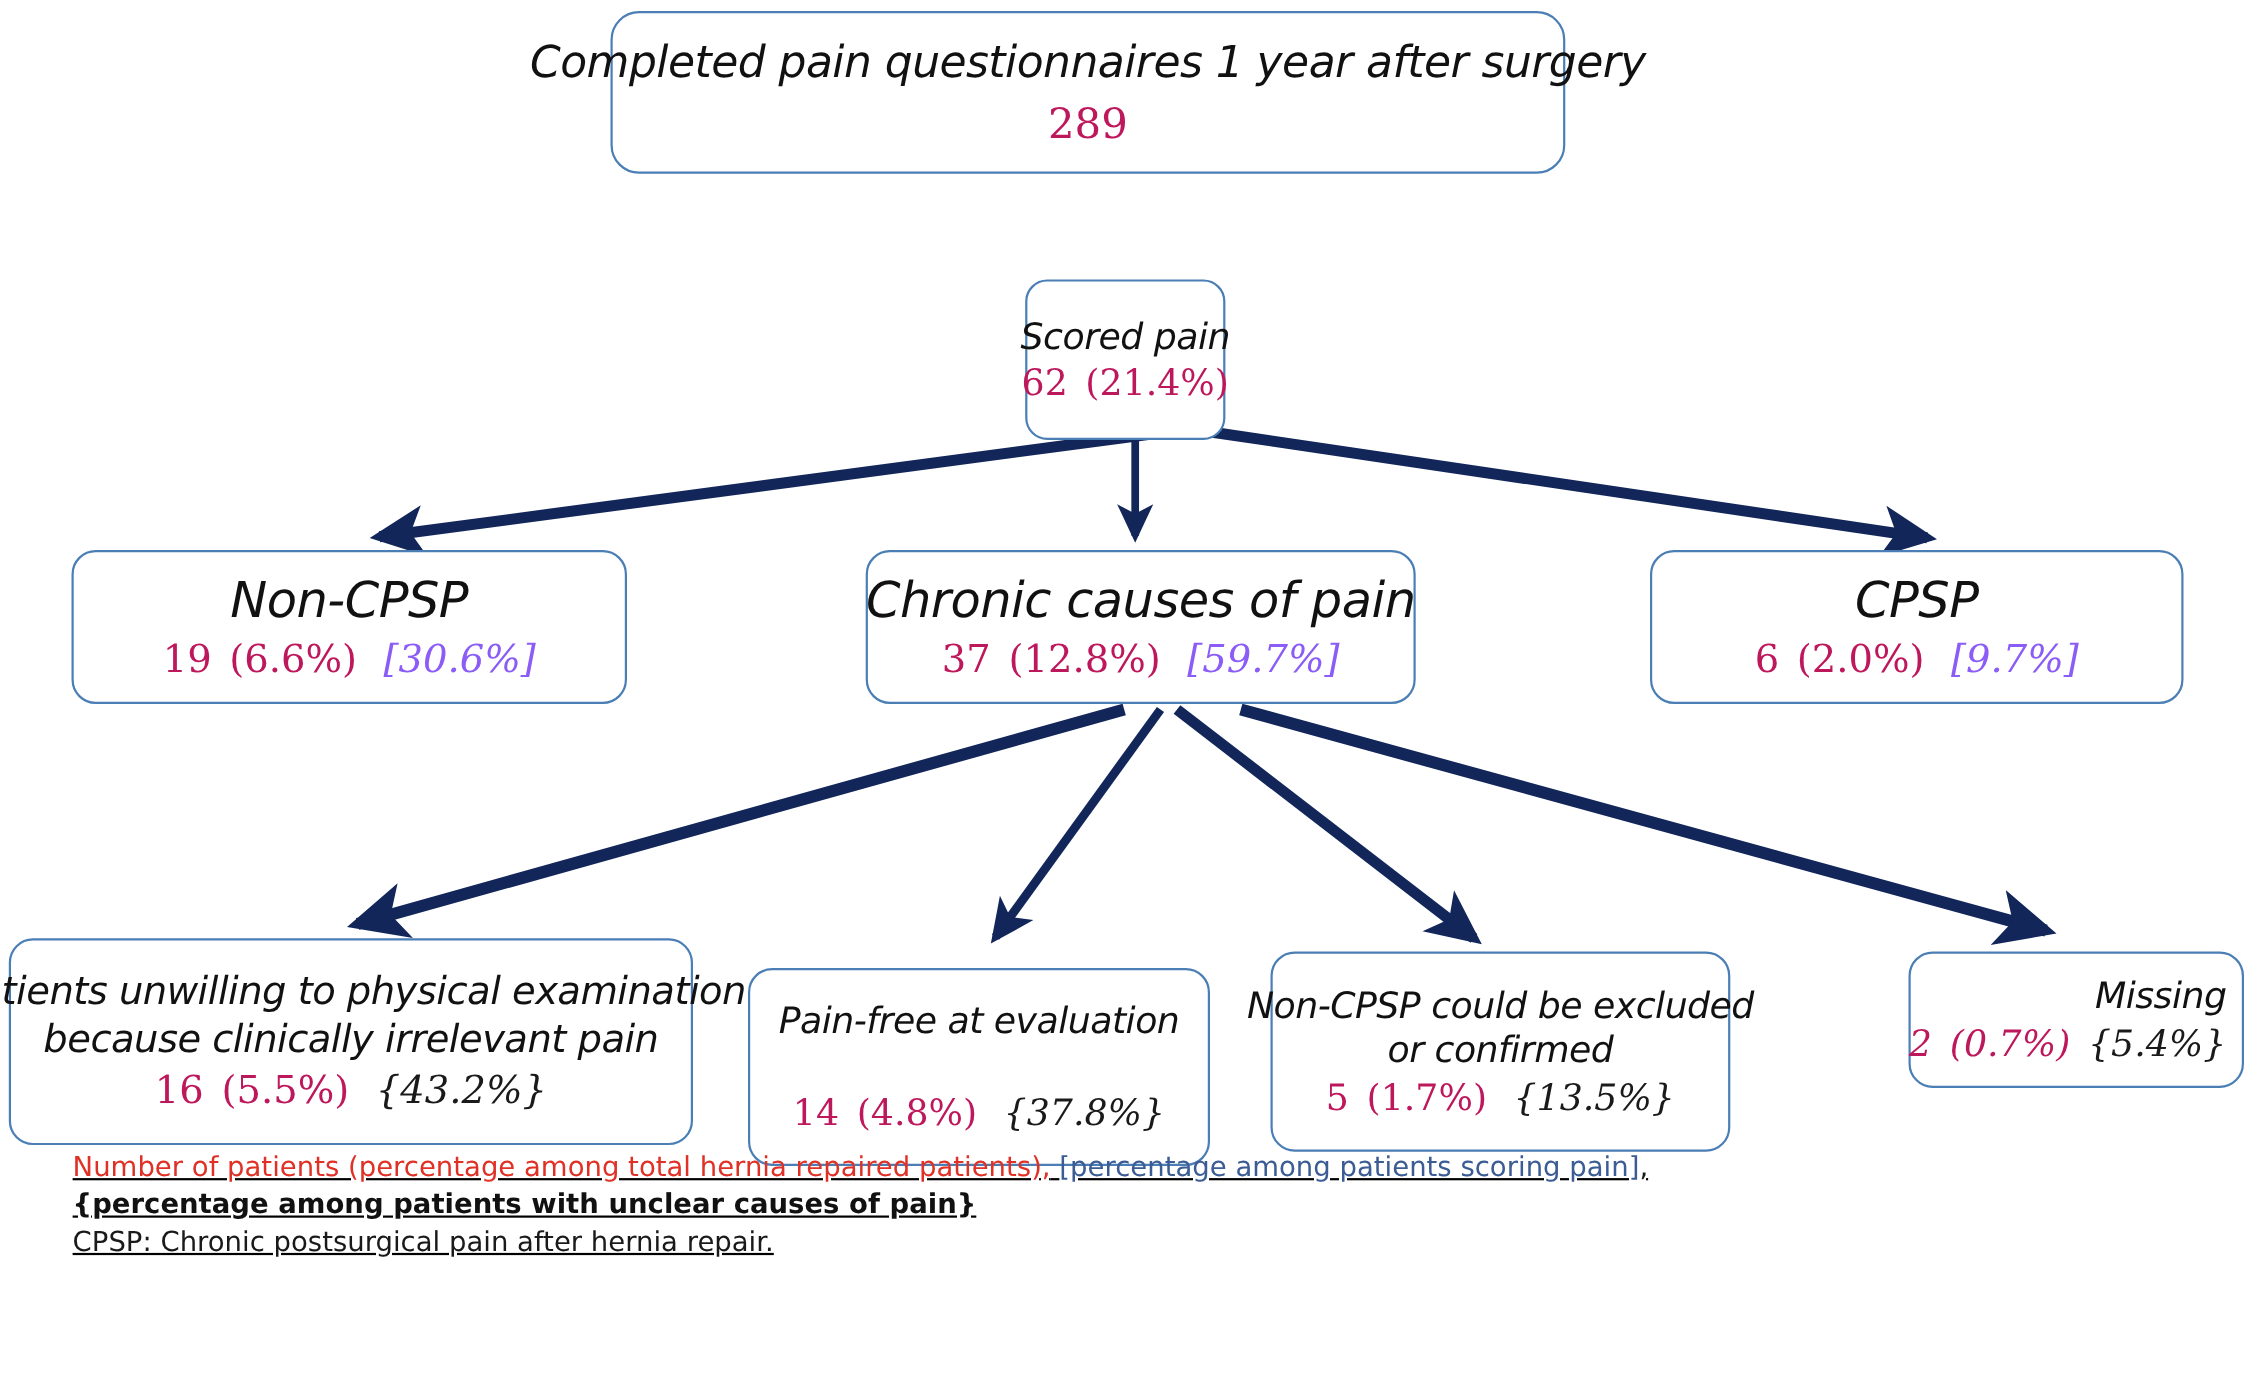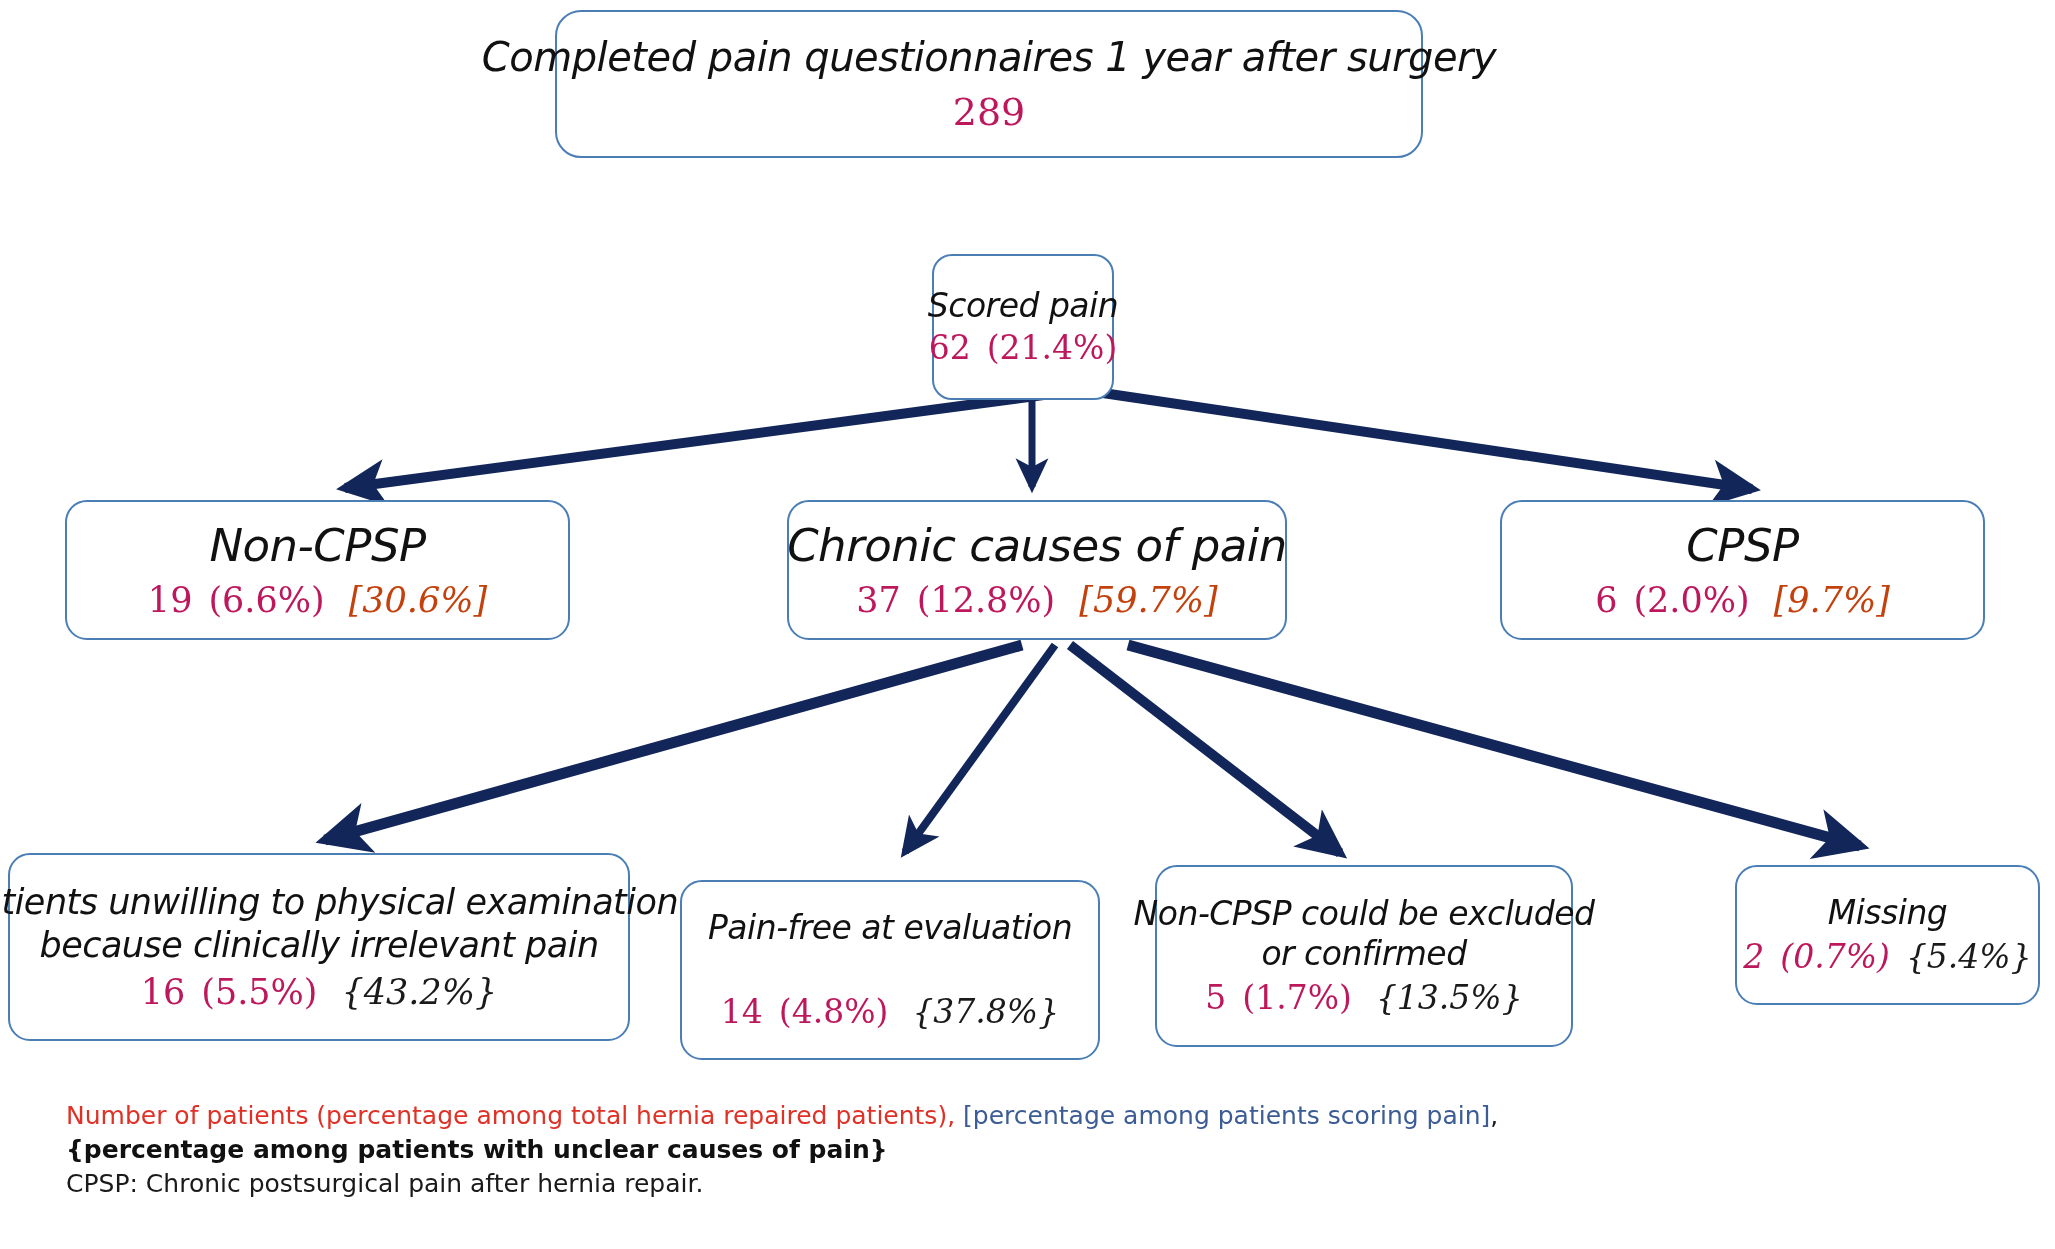--- a/index.html
+++ b/index.html
@@ -50,63 +50,64 @@
     font-family: "DejaVu Serif", serif;
     line-height: 1.2;
     white-space: nowrap;
     margin-top: 2px;
   }
   .num, .pct {
     color: #be185d;
     font-family: "DejaVu Serif", serif;
   }
   .sq {
-    color: #c2410c;
+    color: #8b5cf6;
     font-style: italic;
     font-family: "DejaVu Serif", serif;
   }
   .cu {
     color: #1A1A1A;
     font-style: italic;
     font-family: "DejaVu Serif", serif;
   }
   .sp { display: inline-block; width: 16px; }
   .sp-wide { display: inline-block; width: 24px; }
 
   
   #n-root      { left: 555px;  top: 10px;   width: 868px; height: 148px; border-radius: 26px; }
   #n-scored    { left: 932px;  top: 242px;  width: 182px; height: 146px; border-radius: 20px; margin-top: 12px; }
   #n-noncpsp   { left: 65px;   top: 500px;  width: 505px; height: 140px; }
   #n-unclear   { left: 787px;  top: 500px;  width: 500px; height: 140px; }
   #n-cpsp      { left: 1500px; top: 500px;  width: 485px; height: 140px; }
   #n-unwilling { left: 8px;    top: 853px;  width: 622px; height: 188px; }
   #n-painfree  { left: 680px;  top: 880px;  width: 420px; height: 180px; gap: 40px; }
   #n-excluded  { left: 1155px; top: 865px;  width: 418px; height: 182px; }
-  #n-missing   { left: 1735px; top: 865px;  width: 305px; height: 140px; }
+  #n-missing   { left: 1735px; top: 865px;  width: 305px; height: 124px; align-items: flex-end; }
 
   #n-root .title   { font-size: 40px; }
   #n-root .stats   { font-size: 38px; margin-top: 8px; }
   #n-scored .title { font-size: 33px; }
   #n-scored .stats { font-size: 33px; }
   #n-noncpsp .title, #n-unclear .title, #n-cpsp .title { font-size: 45px; }
   #n-noncpsp .stats, #n-unclear .stats, #n-cpsp .stats { font-size: 35px; margin-top: 6px; }
   #n-unwilling .title { font-size: 35px; }
   #n-unwilling .stats { font-size: 35px; margin-top: 4px; }
   #n-painfree .title, #n-excluded .title { font-size: 33px; }
   #n-painfree .stats, #n-excluded .stats { font-size: 33px; margin-top: 4px; }
   #n-missing .title { font-size: 33px; }
   #n-missing .stats { font-size: 33px; margin-top: 4px; }
   #n-missing .num, #n-missing .pct { font-style: italic; }
 
   #legend {
     position: absolute;
     left: 66px;
-    top: 1099px;
+    top: 1044px;
     width: 1500px;
     z-index: 2;
+    text-decoration: underline;
   }
   .legend-line {
     font-family: "DejaVu Sans", sans-serif;
     font-size: 25px;
     line-height: 1.36;
     color: #1A1A1A;
     white-space: nowrap;
   }
   .lg-red   { color: #E03127; }
   .lg-blue  { color: #3B5C94; }

